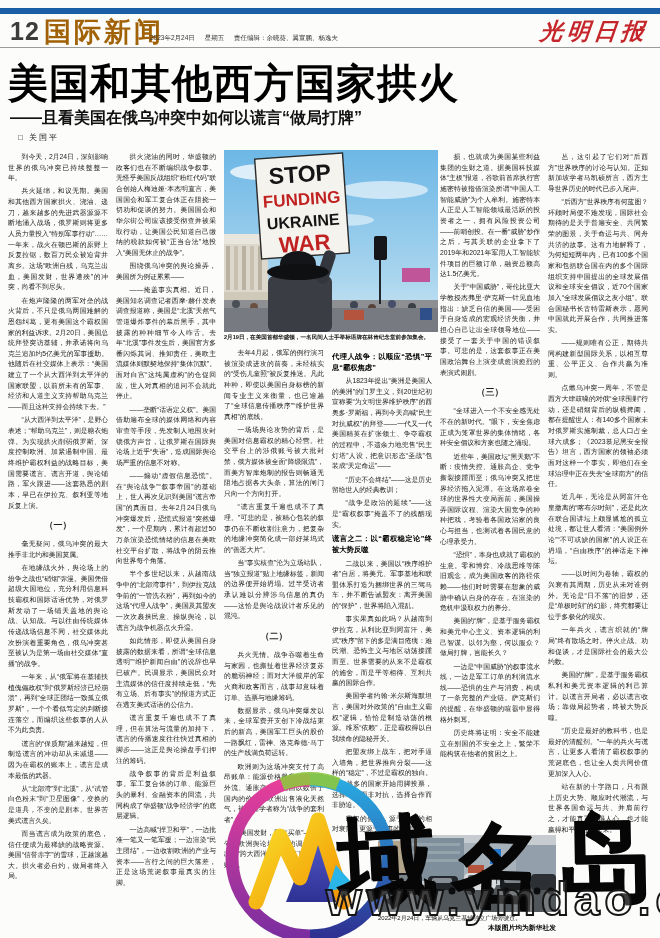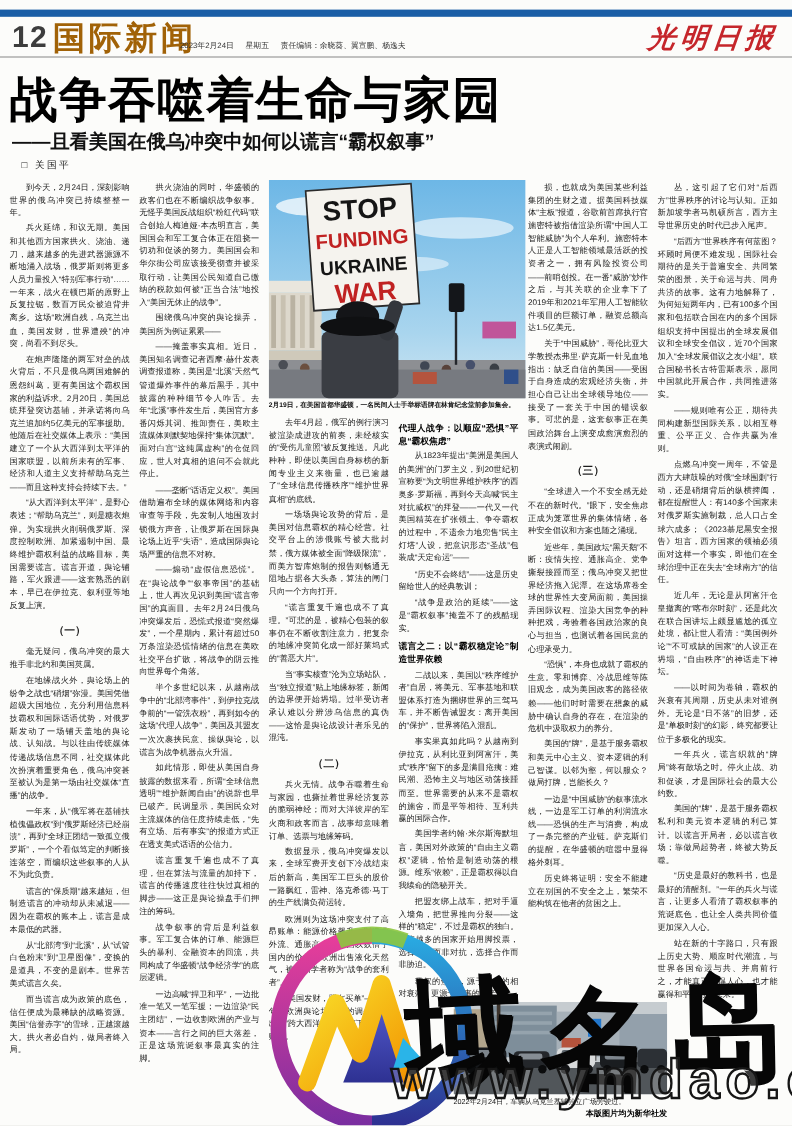--- a/index.html
+++ b/index.html
@@ -55,22 +55,22 @@
   <div class="page-num">12</div>
   <div class="section-name">国际新闻</div>
   <div class="date-line">
     <span>2023年2月24日</span>
     <span>星期五</span>
     <span>责任编辑：余晓葵、翼宣鹏、杨逸夫</span>
   </div>
   <div class="masthead">光明日报</div>
   <div class="header-rule"></div>
 
-  <h1 class="headline">战争吞噬着生命与家园</h1>
-  <div class="sub-headline">——且看美国在俄乌冲突中如何以谎言“霸权叙事”</div>
+  <h1 class="headline">美国和其他西方国家拱火</h1>
+  <div class="sub-headline">——且看美国在俄乌冲突中如何以谎言“做局打牌”</div>
   <div class="author">
     <span>□</span>
     <span>关国平</span>
   </div>
 
   <div class="col col-full" style="left:8px">
       <p class="para">到今天，2月24日，深刻影响世界的俄乌冲突已持续整整一年。</p>
       <p class="para">兵火延绵，和议无期。美国和其他西方国家拱火、浇油、递刀，越来越多的先进武器源源不断地涌入战场，俄罗斯则将更多人员力量投入“特别军事行动”……一年来，战火在顿巴斯的原野上反复拉锯，数百万民众被迫背井离乡。这场“欧洲自残，乌克兰出血，美国发财，世界遭殃”的冲突，尚看不到尽头。</p>
       <p class="para">在炮声隆隆的两军对垒的战火背后，不只是俄乌两国难解的恩怨纠葛，更有美国这个霸权国家的利益诉求。2月20日，美国总统拜登突访基辅，并承诺将向乌克兰追加约5亿美元的军事援助。他随后在社交媒体上表示：“美国建立了一个从大西洋到太平洋的国家联盟，以前所未有的军事、经济和人道主义支持帮助乌克兰——而且这种支持会持续下去。”</p>
       <p class="para">“从大西洋到太平洋”，是野心表述；“帮助乌克兰”，则是糖衣炮弹。为实现拱火削弱俄罗斯、深度控制欧洲、加紧遏制中国、最终维护霸权利益的战略目标，美国需要谎言。谎言开道，舆论铺路，军火跟进——这套熟悉的剧本，早已在伊拉克、叙利亚等地反复上演。</p>
@@ -103,21 +103,21 @@
       <p class="para">兵火无情。战争吞噬着生命与家园，也撕扯着世界经济复苏的脆弱神经；而对大洋彼岸的军火商和政客而言，战事却意味着订单、选票与地缘筹码。</p>
       <p class="para">数据显示，俄乌冲突爆发以来，全球军费开支创下冷战结束后的新高，美国军工巨头的股价一路飘红，雷神、洛克希德·马丁的生产线满负荷运转。</p>
       <p class="para">欧洲则为这场冲突支付了高昂账单：能源价格飙升、制造业外流、通胀高企。美国以数倍于国内的价格向欧洲出售液化天然气，被欧洲学者称为“战争的套利者”。</p>
       <p class="para">“美国发财，盟友买单”——这句在欧洲舆论场流传的调侃，道出了“跨大西洋团结”叙事下的真实账本。</p>
     </div>
   <div class="col col-below" style="left:332px">
       <div class="subhead">代理人战争：以顺应“恐惧”平息“霸权焦虑”</div>
       <p class="para">从1823年提出“美洲是美国人的美洲”的门罗主义，到20世纪初宣称要“为文明世界维护秩序”的西奥多·罗斯福，再到今天高喊“民主对抗威权”的拜登——一代又一代美国精英在扩张领土、争夺霸权的过程中，不遗余力地兜售“民主灯塔”人设，把意识形态“圣战”包装成“天定命运”——</p>
       <p class="para">“历史不会终结”——这是历史留给世人的经典教训；</p>
       <p class="para">“战争是政治的延续”——这是“霸权叙事”掩盖不了的残酷现实。</p>
-      <div class="subhead">谎言之二：以“霸权稳定论”制造世界依赖</div>
+      <div class="subhead">谎言之二：以“霸权稳定论”终被大势反噬</div>
       <p class="para">二战以来，美国以“秩序维护者”自居，将美元、军事基地和联盟体系打造为捆绑世界的三驾马车，并不断告诫盟友：离开美国的“保护”，世界将陷入混乱。</p>
       <p class="para">事实果真如此吗？从越南到伊拉克，从利比亚到阿富汗，美式“秩序”留下的多是满目疮痍：难民潮、恐怖主义与地区动荡接踵而至。世界需要的从来不是霸权的施舍，而是平等相待、互利共赢的国际合作。</p>
       <p class="para">美国学者约翰·米尔斯海默坦言，美国对外政策的“自由主义霸权”逻辑，恰恰是制造动荡的根源。维系“依赖”，正是霸权得以自我续命的隐秘开关。</p>
       <p class="para">把盟友绑上战车，把对手逼入墙角，把世界推向分裂——这样的“稳定”，不过是霸权的独白。越来越多的国家开始用脚投票，选择对话而非对抗，选择合作而非胁迫。</p>
       <p class="para">霸权的焦虑，源于实力的相对衰落，更源于叙事的破产。</p>
     </div>
   <div class="col col-full" style="left:440px">
       <p class="para">损，也就成为美国某些利益集团的生财之道。据美国科技媒体“主板”报道，谷歌前首席执行官施密特被指借渲染所谓“中国人工智能威胁”为个人牟利。施密特本人正是人工智能领域最活跃的投资者之一，拥有风险投资公司——前哨创投。在一番“威胁”炒作之后，与其关联的企业拿下了2019年和2021年军用人工智能软件项目的巨额订单，融资总额高达1.5亿美元。</p>
       <p class="para">关于“中国威胁”，哥伦比亚大学教授杰弗里·萨克斯一针见血地指出：缺乏自信的美国——受困于自身造成的宏观经济失衡，并担心自己让出全球领导地位——接受了一套关于中国的错误叙事。可悲的是，这套叙事正在美国政治舞台上演变成愈演愈烈的表演式闹剧。</p>
       <div class="sec-marker">（三）</div>

